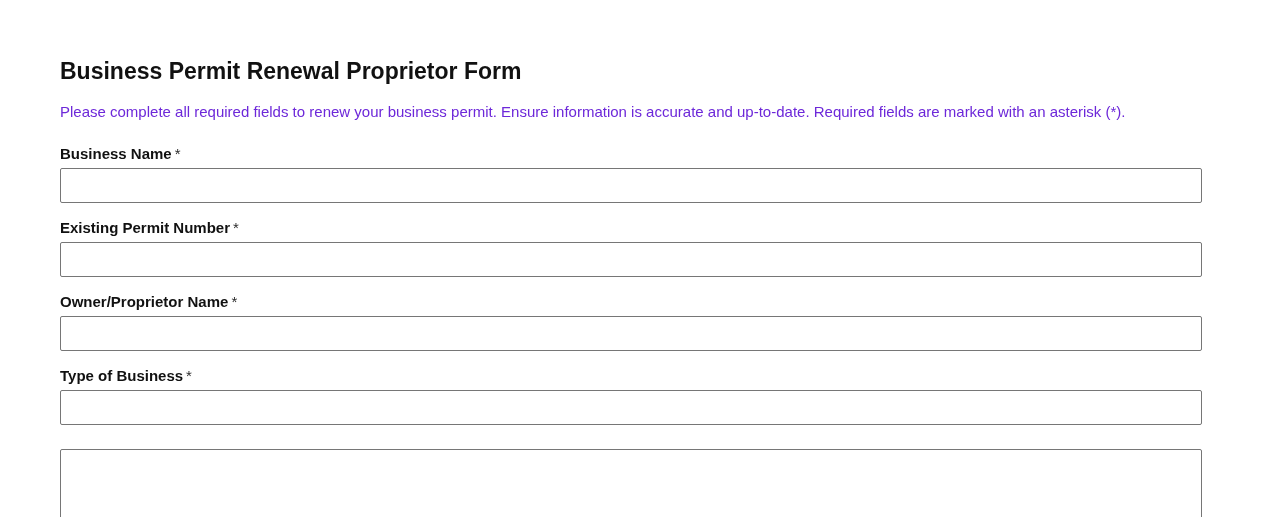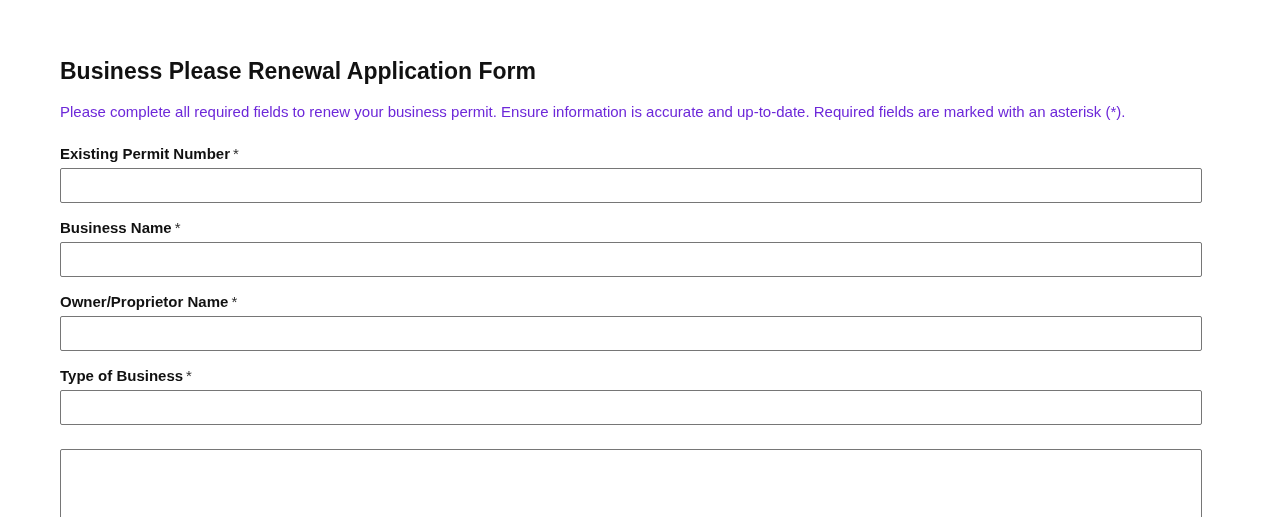--- a/index.html
+++ b/index.html
@@ -84,36 +84,36 @@
     color: #111111;
     resize: vertical;
     outline: none;
   }
 </style>
 </head>
 <body>
 
 <div class="page">
 
-  <h1 class="form-title">Business Please Renewal Application Form</h1>
+  <h1 class="form-title">Business Permit Renewal Proprietor Form</h1>
 
   <p class="form-description">Please complete all required fields to renew your business permit. Ensure information is accurate and up-to-date. Required fields are marked with an asterisk (*).</p>
 
   <form class="form-body">
 
     <div class="field">
       <label class="field-label">
-        <span>Existing Permit Number</span><span class="required-marker">*</span>
+        <span>Business Name</span><span class="required-marker">*</span>
       </label>
       <input type="text" class="text-input" value="" style="">
     </div>
 
     <div class="field">
       <label class="field-label">
-        <span>Business Name</span><span class="required-marker">*</span>
+        <span>Existing Permit Number</span><span class="required-marker">*</span>
       </label>
       <input type="text" class="text-input" value="" style="">
     </div>
 
     <div class="field">
       <label class="field-label">
         <span>Owner/Proprietor Name</span><span class="required-marker">*</span>
       </label>
       <input type="text" class="text-input" value="" style="">
     </div>

